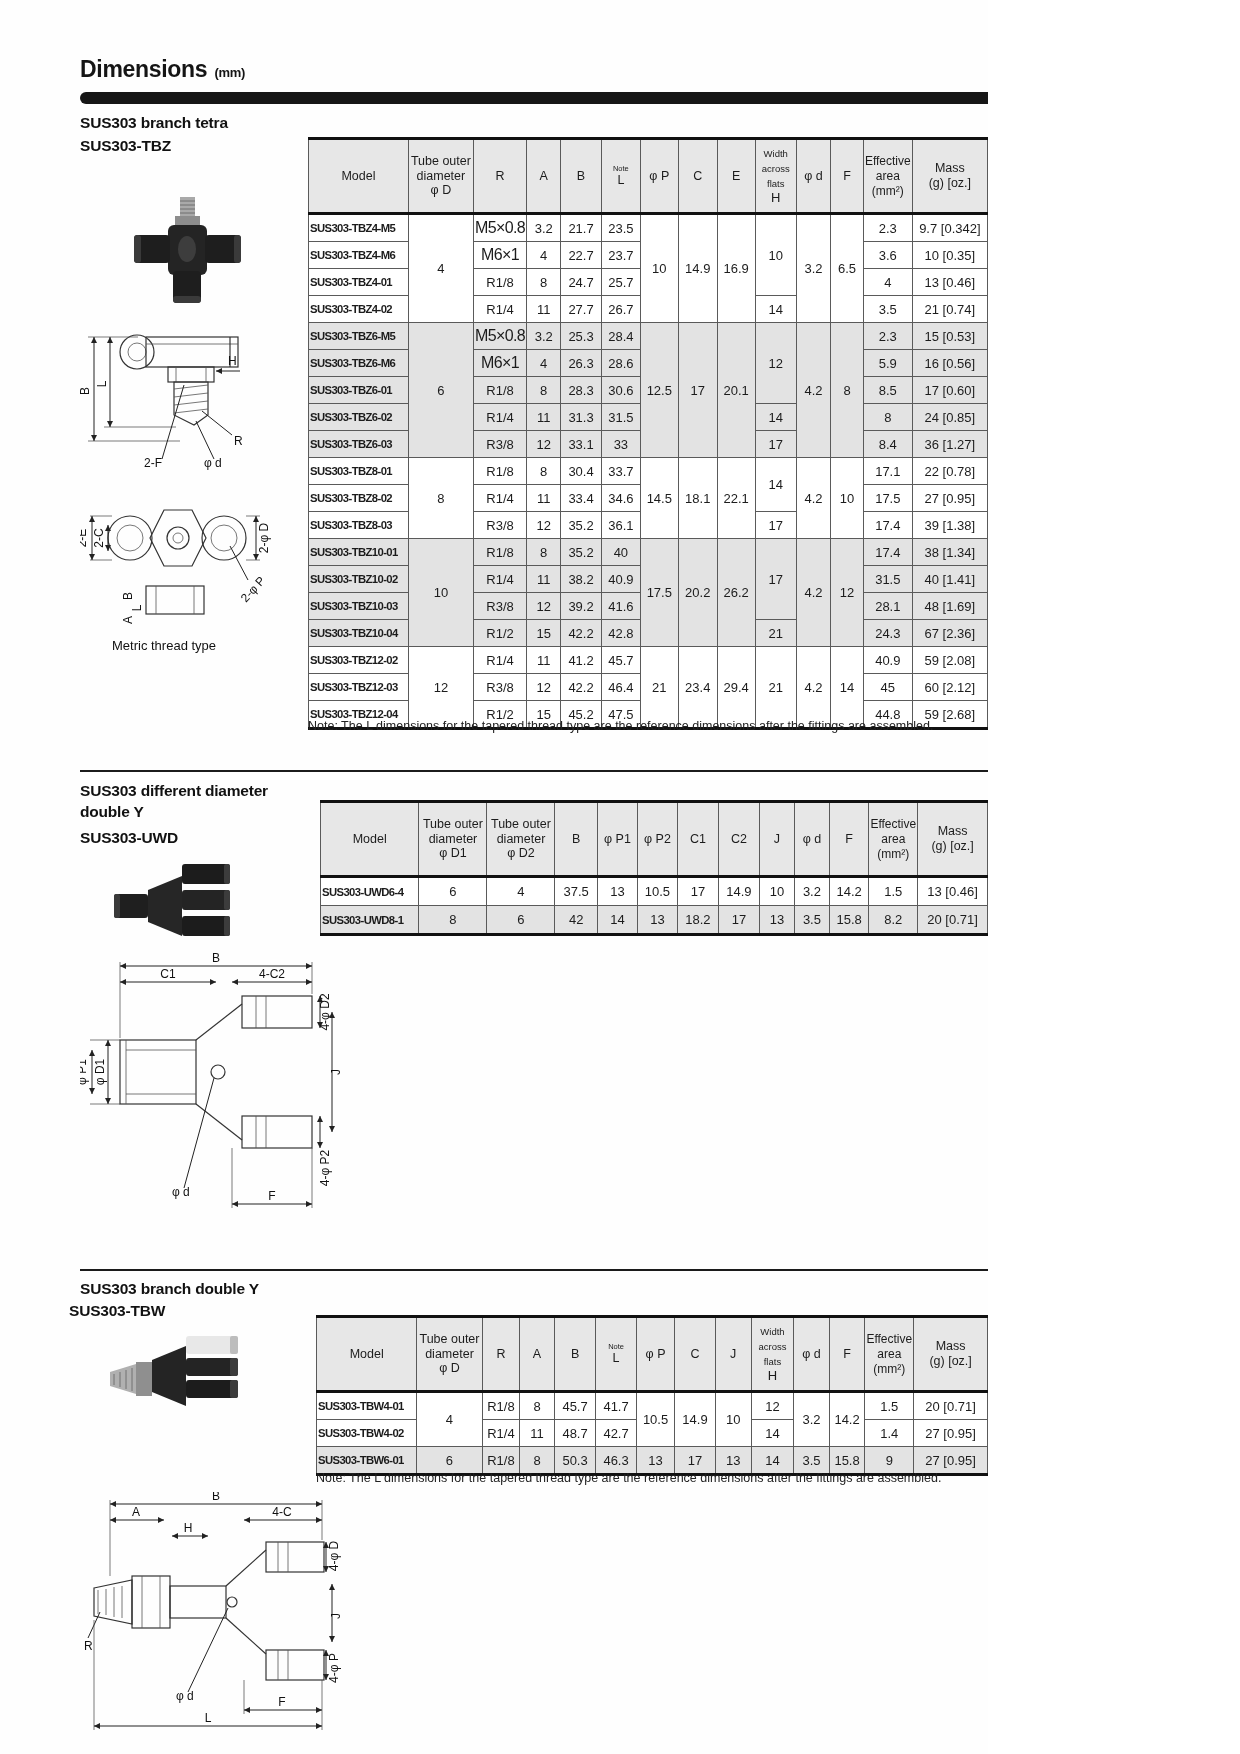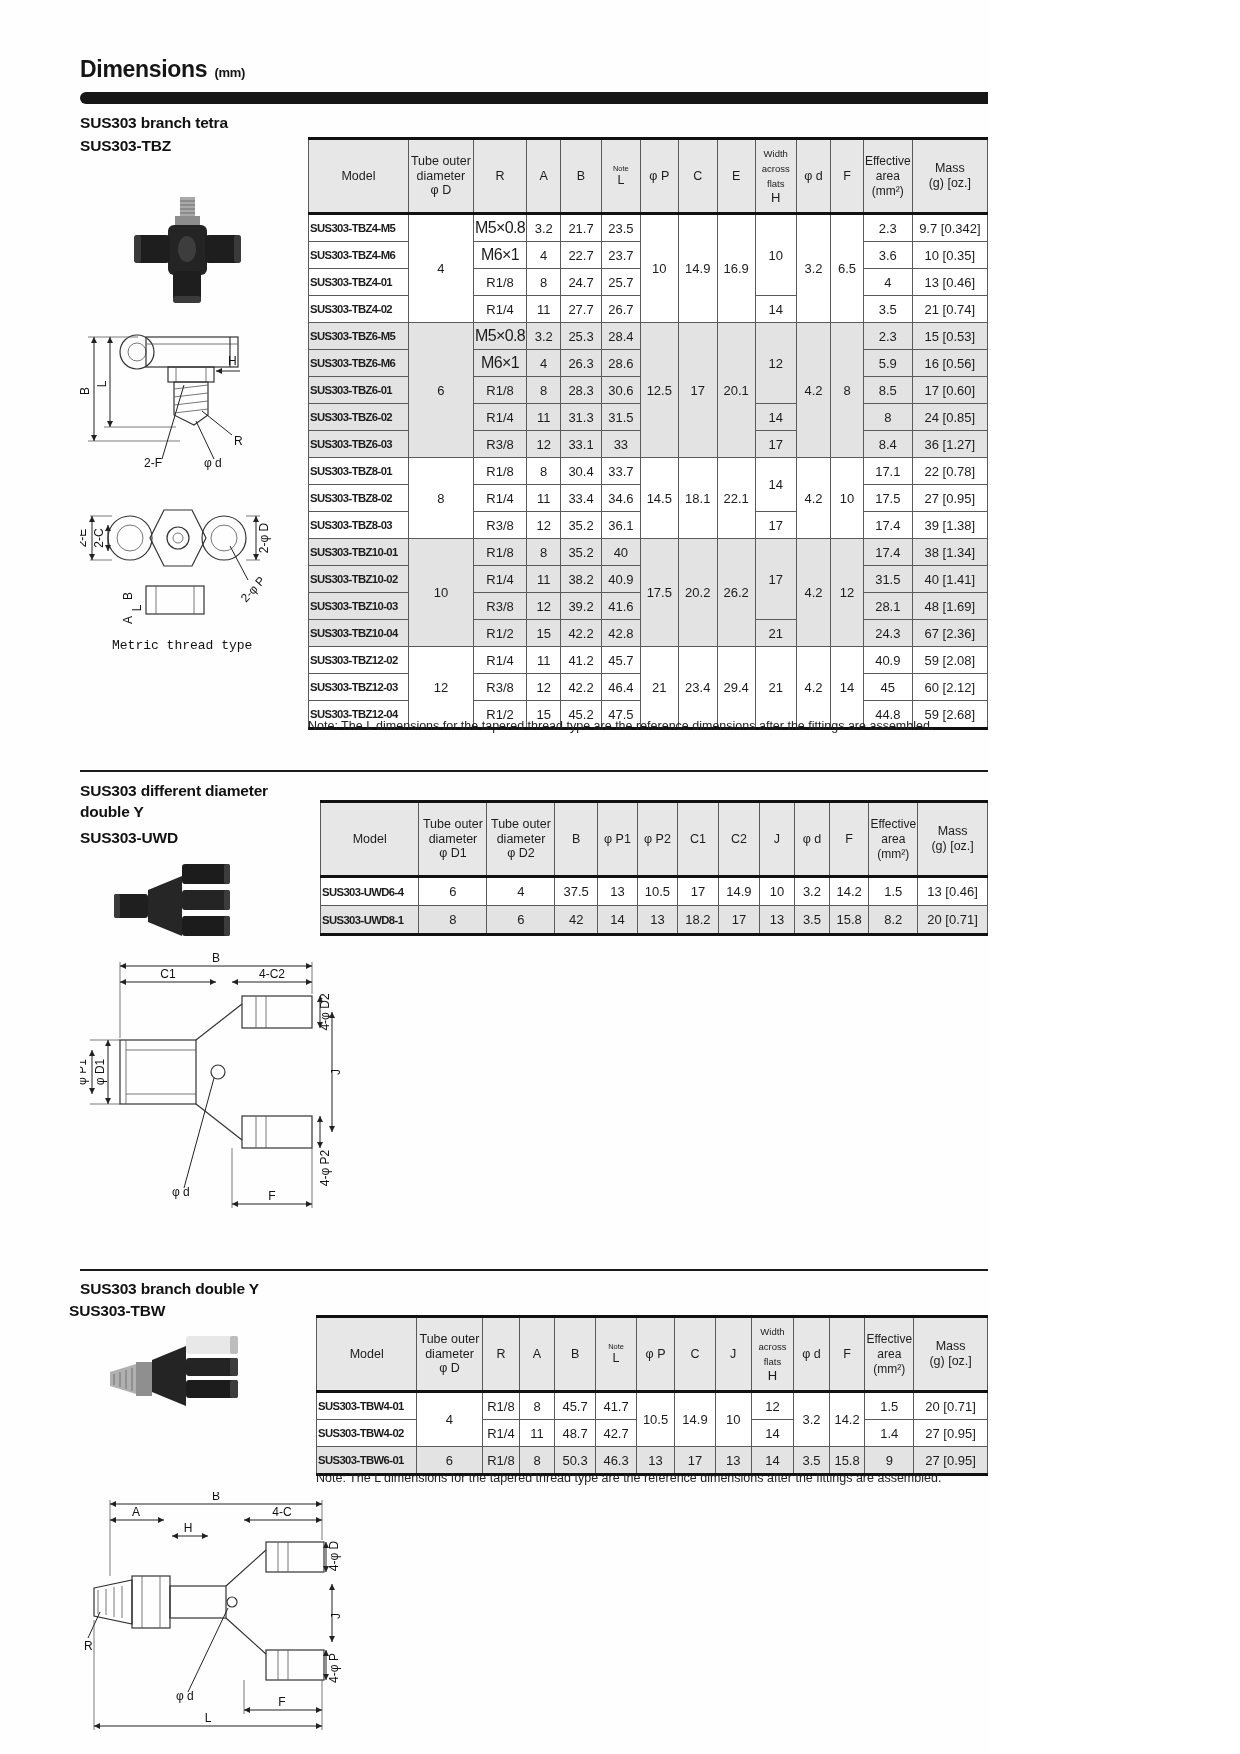--- a/index.html
+++ b/index.html
@@ -376,21 +376,21 @@
     <line class="dim" x1="150" y1="66" x2="168" y2="100"></line>
     <text transform="rotate(-48 176 112)" x="176" y="112" text-anchor="middle" font-size="10.5">2-φ P</text>
     <rect class="ln" x="66" y="106" width="58" height="28" fill="#fff"></rect>
     <line class="thin" x1="76" y1="106" x2="76" y2="134"></line>
     <line class="thin" x1="114" y1="106" x2="114" y2="134"></line>
     <text transform="rotate(-90 52 116)" x="52" y="116" text-anchor="middle" font-size="10.5">B</text>
     <text transform="rotate(-90 61 128)" x="61" y="128" text-anchor="middle" font-size="10.5">L</text>
     <text transform="rotate(-90 52 140)" x="52" y="140" text-anchor="middle" font-size="10.5">A</text>
   </svg>
 
-  <div class="abs caption" style="left:112px;top:638px;font-family:Liberation Mono, monospace;">Metric thread type</div>
+  <div class="abs caption" style="left:112px;top:638px;">Metric thread type</div>
 
   <div class="abs note" style="left:308px;top:719px;">Note: The L dimensions for the tapered thread type are the reference dimensions after the fittings are assembled.</div>
 
   <div class="abs hr" style="left:80px;top:770px;width:954px;"></div>
 
   <div class="abs sec-h" style="left:80px;top:780px;">SUS303 different diameter</div>
   <div class="abs sec-h" style="left:80px;top:801px;">double Y</div>
   <div class="abs sec-h" style="left:80px;top:827px;">SUS303-UWD</div>
 
   <div id="table-uwd" class="abs" style="left:320px;top:800px;">

